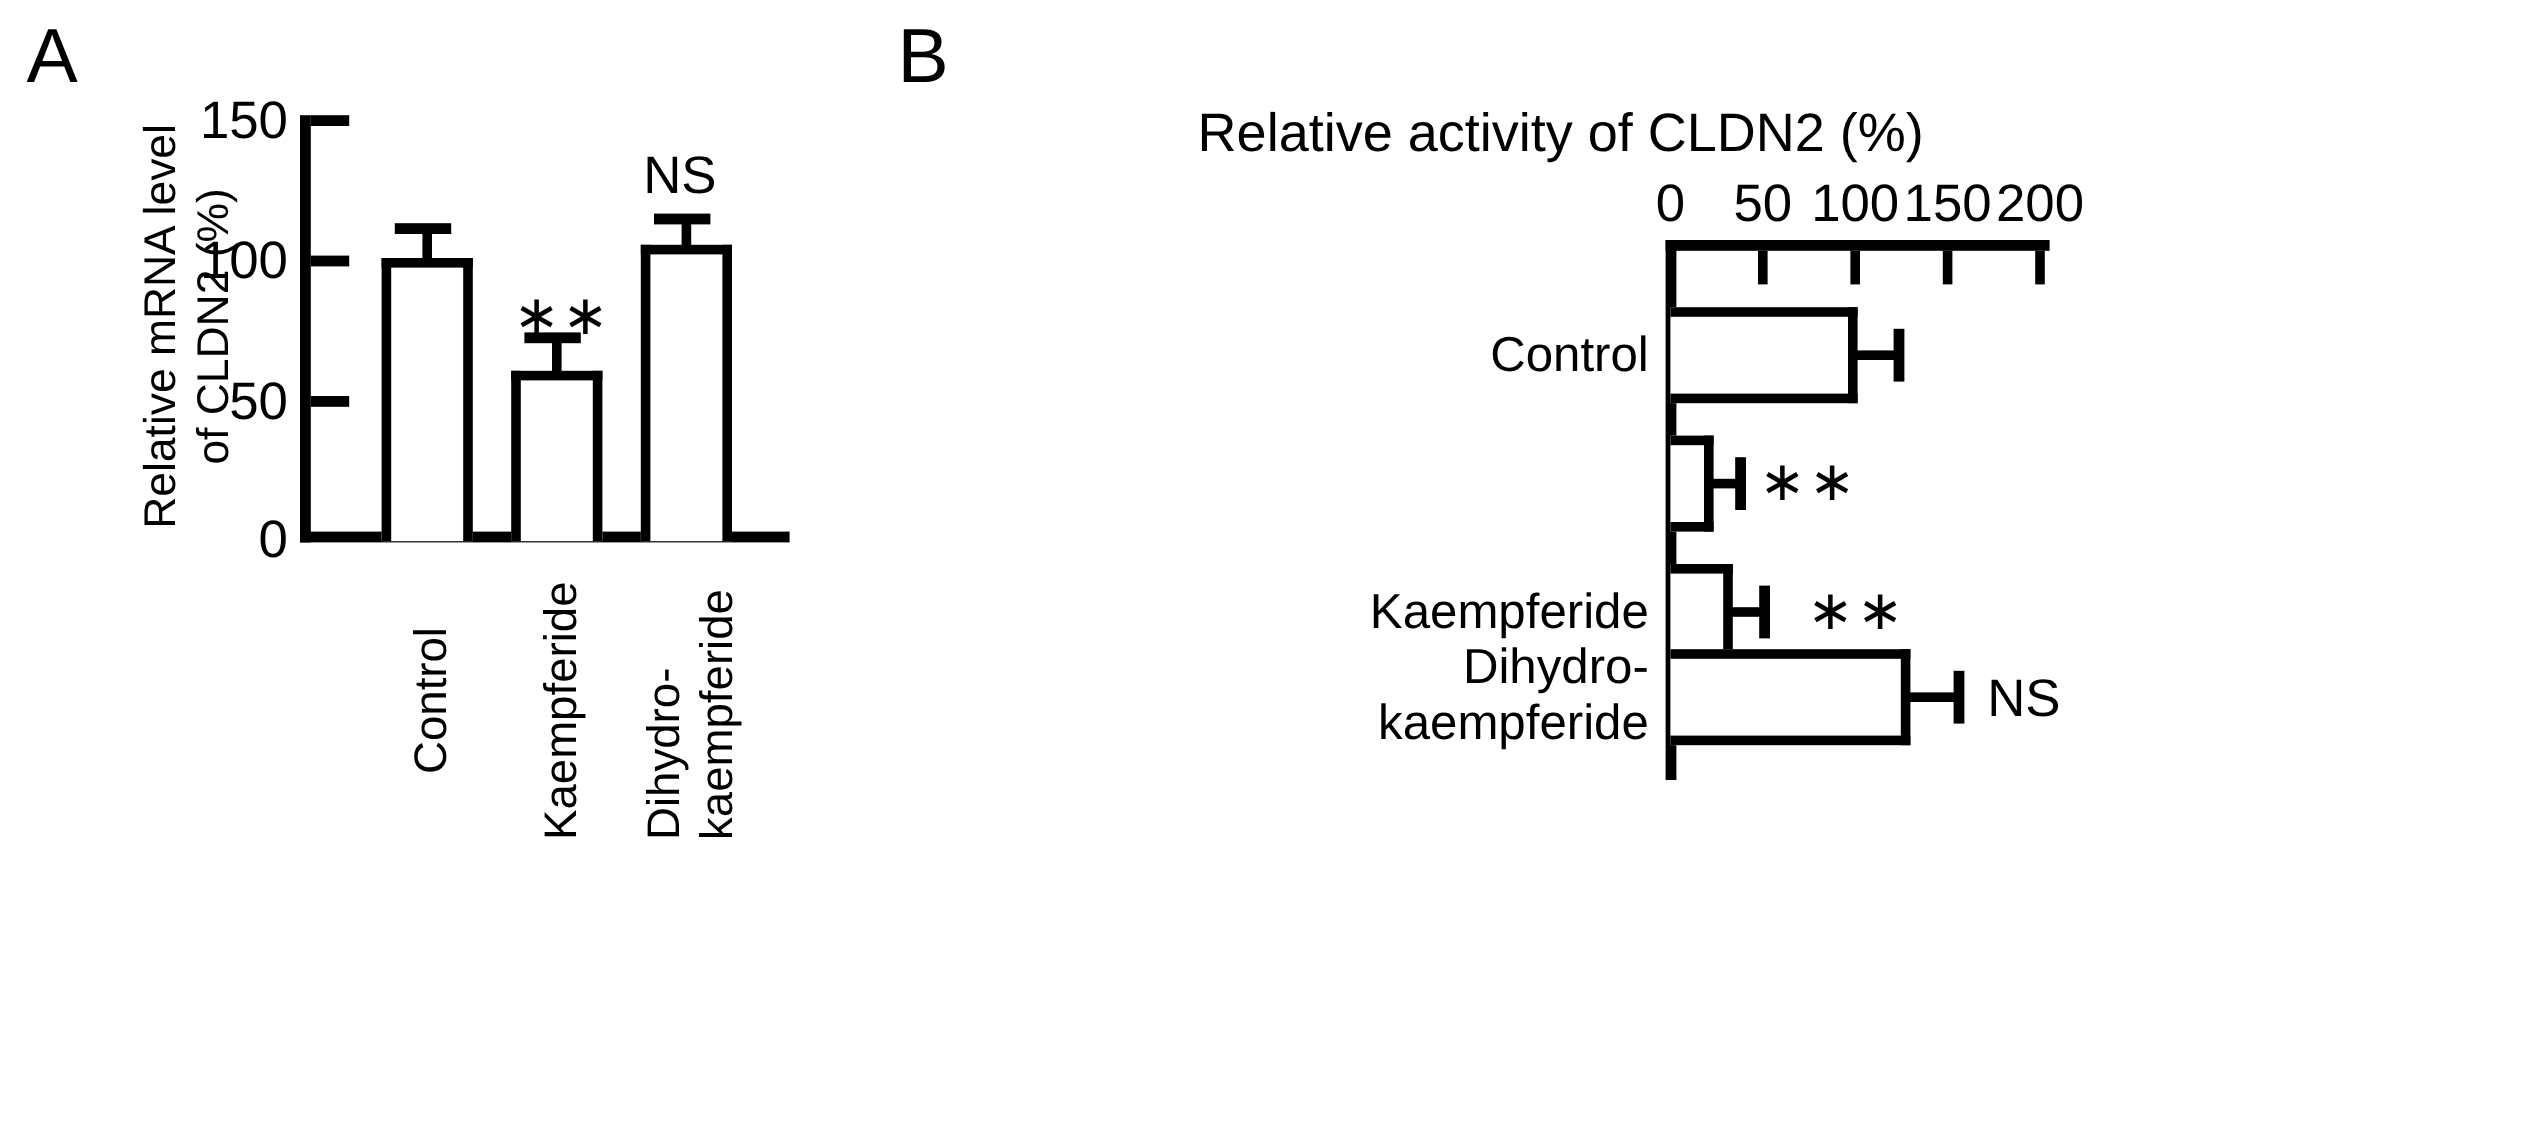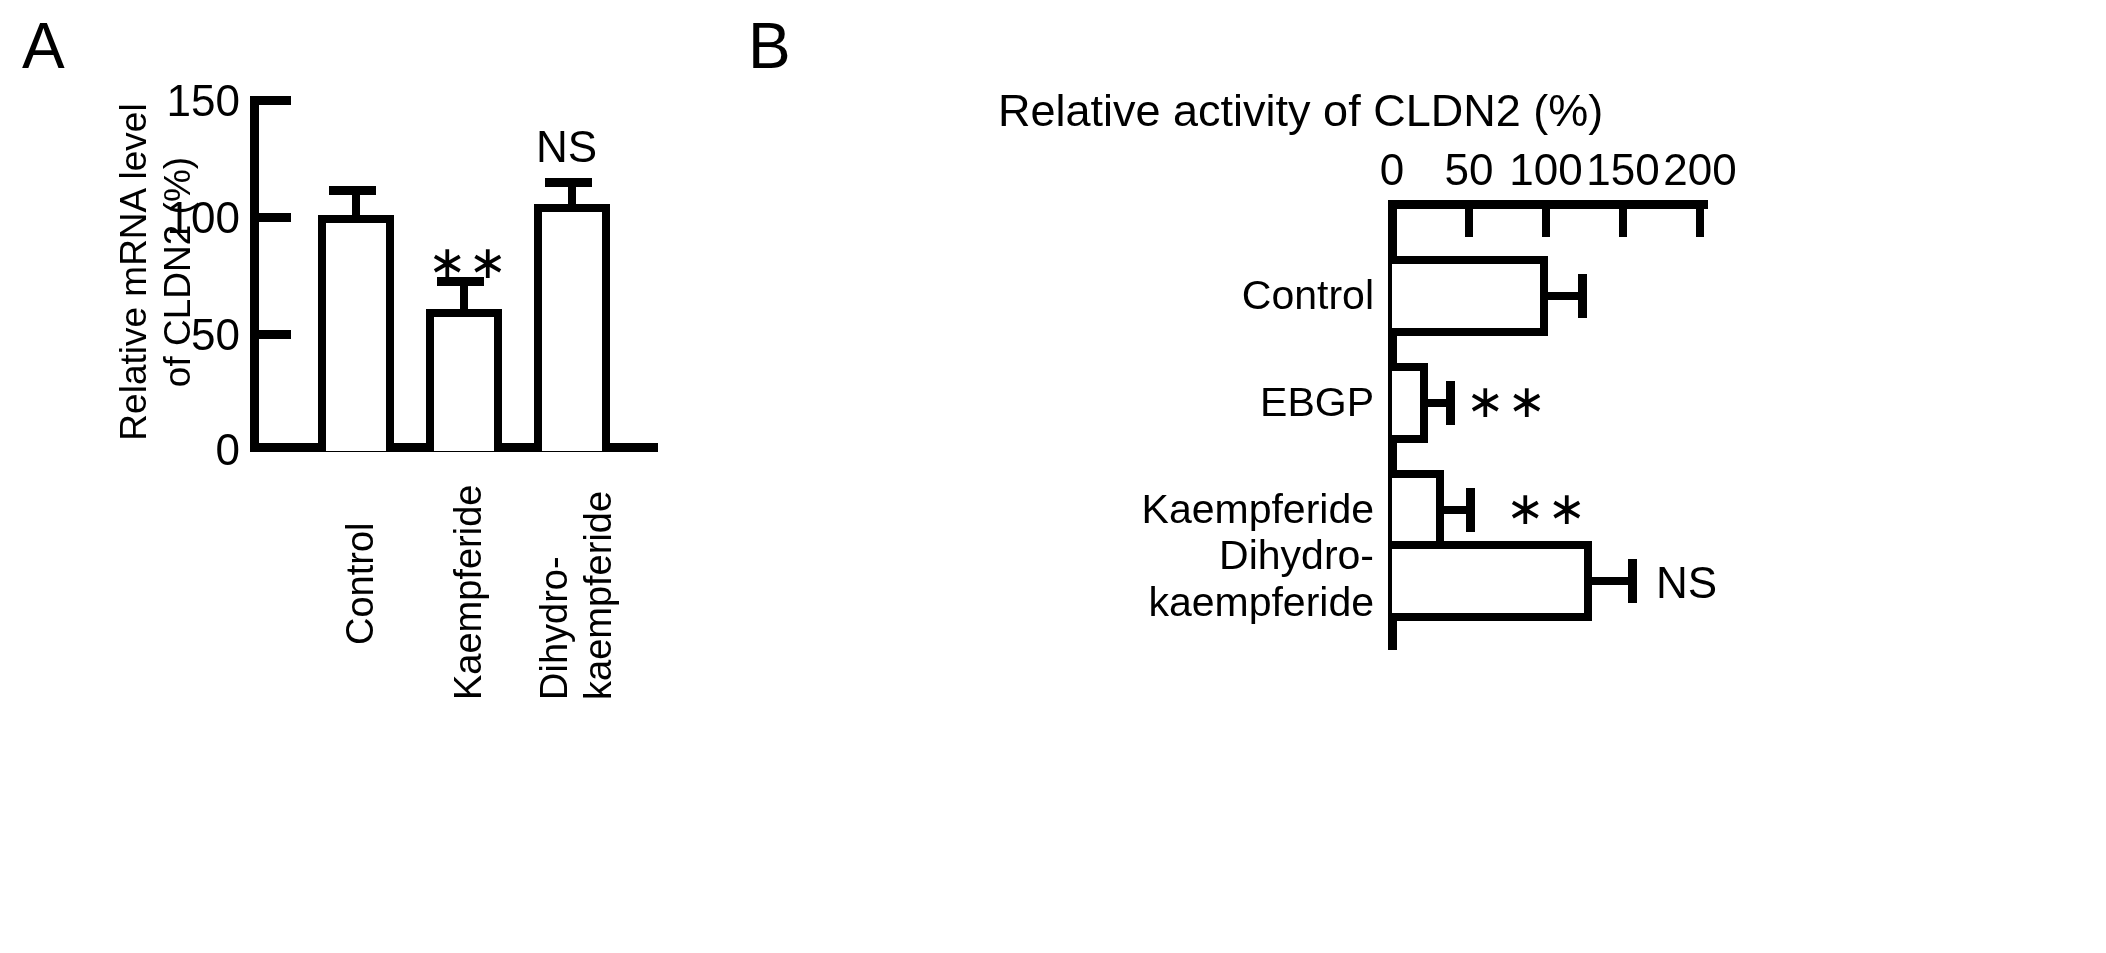--- a/index.html
+++ b/index.html
@@ -111,21 +111,20 @@
     <div class="b-tick" style="left:956px;top:209px;height:28px;"></div>
 
     <div class="b-bar" style="left:652px;top:256px;width:156px;height:80px;"></div>
     <div class="b-err-stem" style="left:806px;top:292px;width:36px;"></div>
     <div class="b-err-cap" style="left:838px;top:274px;height:44px;"></div>
     <div class="b-catlabel" style="left:222px;top:272px;width:412px;">Control</div>
 
     <div class="b-bar" style="left:652px;top:363px;width:36px;height:80px;"></div>
     <div class="b-err-stem" style="left:686px;top:399px;width:24px;"></div>
     <div class="b-err-cap" style="left:706px;top:381px;height:44px;"></div>
-    <div class="b-catlabel" style="left:222px;top:379px;width:412px;">EBGP</div>
     <div class="b-sig" style="left:726px;top:378px;">∗∗</div>
 
     <div class="b-bar" style="left:652px;top:470px;width:52px;height:80px;"></div>
     <div class="b-err-stem" style="left:702px;top:506px;width:28px;"></div>
     <div class="b-err-cap" style="left:726px;top:488px;height:44px;"></div>
     <div class="b-catlabel" style="left:222px;top:486px;width:412px;">Kaempferide</div>
     <div class="b-sig" style="left:766px;top:485px;">∗∗</div>
 
     <div class="b-bar" style="left:652px;top:541px;width:200px;height:80px;"></div>
     <div class="b-err-stem" style="left:850px;top:577px;width:42px;"></div>

